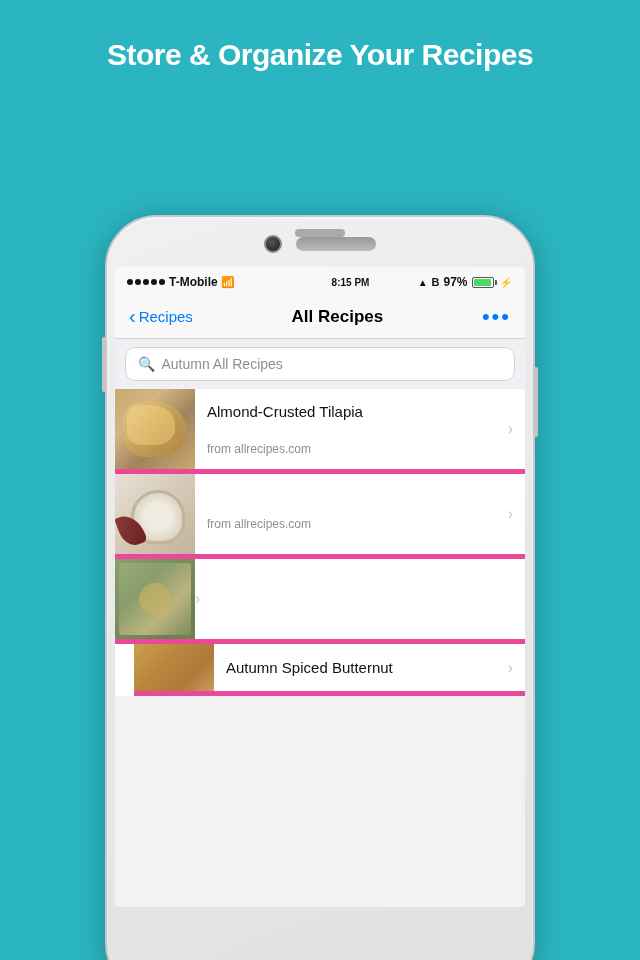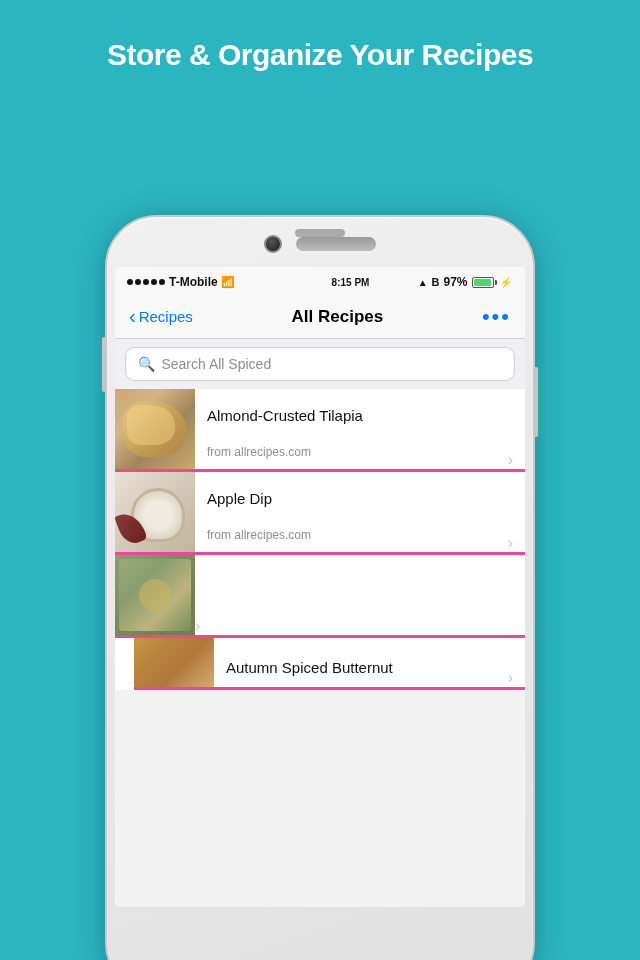--- a/index.html
+++ b/index.html
@@ -214,22 +214,22 @@
       font-size: 14px;
     }
 
     
     .recipe-list {
       background: #fff;
       overflow: hidden;
     }
     .recipe-item {
       display: flex;
-      align-items: flex-end;
-      border-bottom: 3px solid #ec4899;
+      align-items: center;
+      border-bottom: 5px solid #ec4899;
       background: #fff;
       cursor: pointer;
       min-height: 82px;
     }
     .recipe-thumb {
       width: 80px;
       min-width: 80px;
       height: 80px;
       object-fit: cover;
       overflow: hidden;
@@ -396,21 +396,21 @@
       </div>
       <div class="nav-title">All Recipes</div>
       <div class="nav-more">
         <span>•••</span>
       </div>
     </div>
 
     <div class="search-container">
       <div class="search-bar">
         <span class="search-icon-sym">🔍</span>
-        <span class="search-placeholder">Search All Spiced</span>
+        <span class="search-placeholder">Autumn All Recipes</span>
       </div>
     </div>
 
     <div class="recipe-list">
 
       <div class="recipe-item">
         <div class="recipe-thumb">
           <div class="food-tilapia"></div>
         </div>
         <div class="recipe-info">
@@ -418,21 +418,20 @@
           <div class="recipe-source">from allrecipes.com</div>
         </div>
         <div class="recipe-chevron">›</div>
       </div>
 
       <div class="recipe-item">
         <div class="recipe-thumb">
           <div class="food-appledip"></div>
         </div>
         <div class="recipe-info">
-          <div class="recipe-name">Apple Dip</div>
           <div class="recipe-source">from allrecipes.com</div>
         </div>
         <div class="recipe-chevron">›</div>
       </div>
 
       <div class="recipe-item">
         <div class="recipe-thumb">
           <div class="food-artichoke"></div>
         </div>
         <div class="recipe-chevron">›</div>

